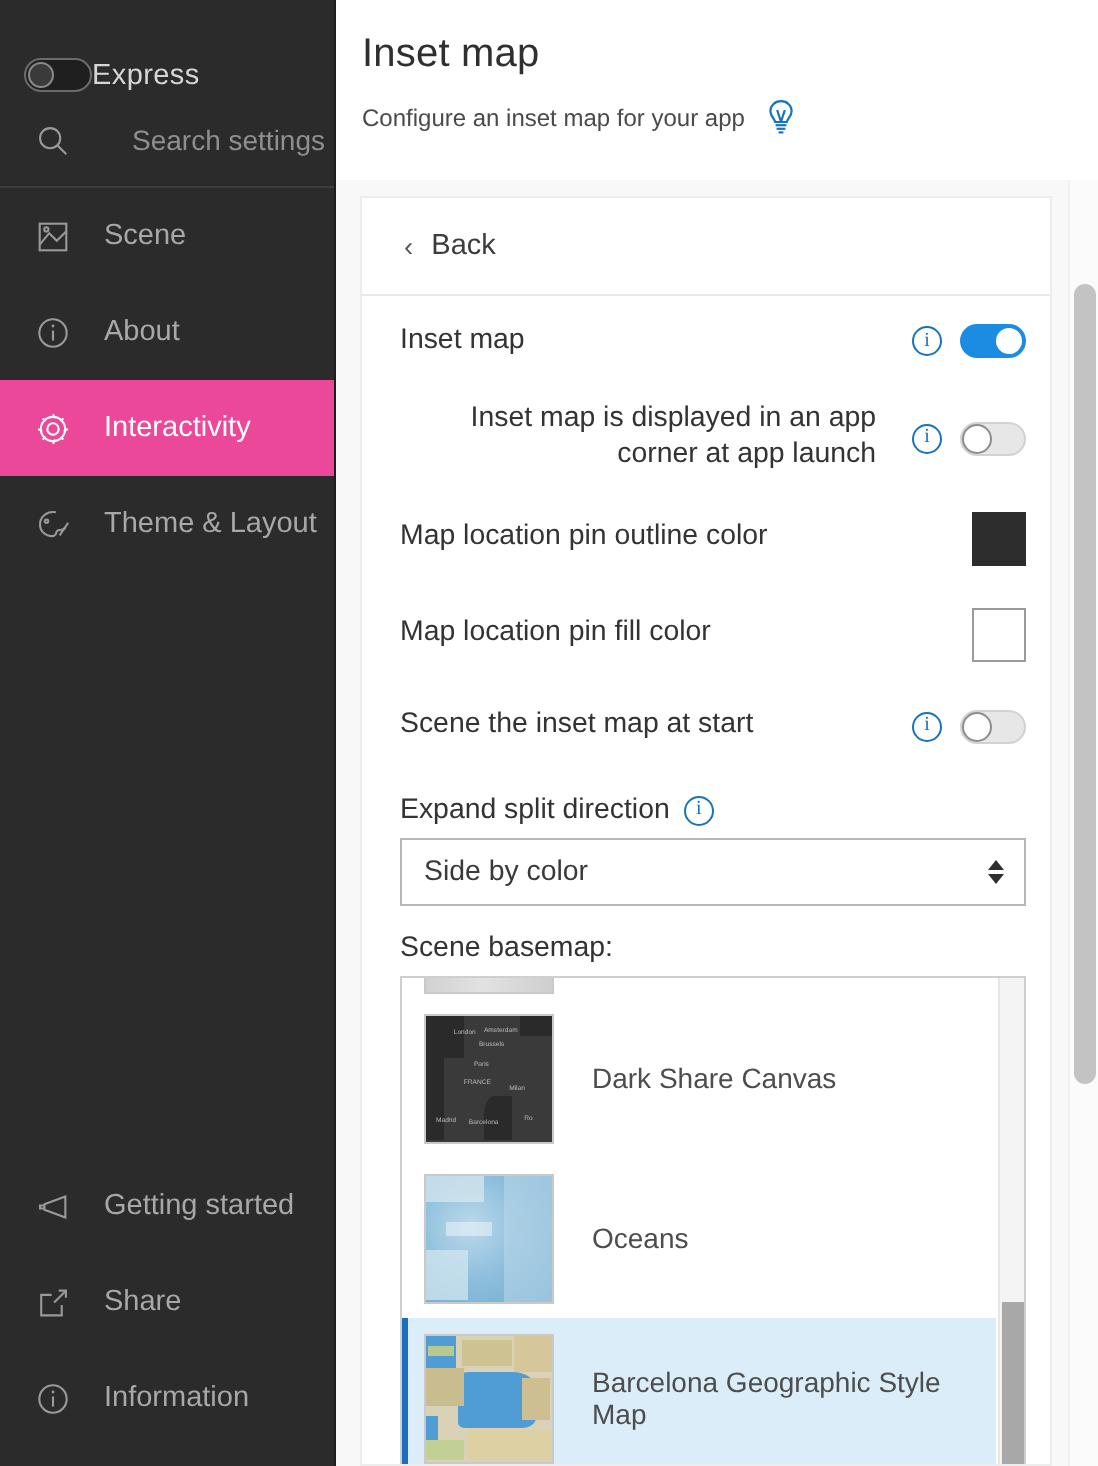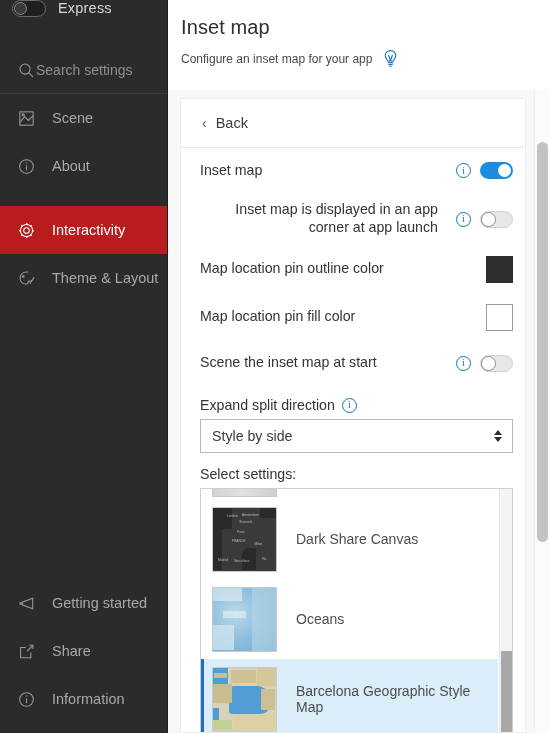--- a/index.html
+++ b/index.html
@@ -25,23 +25,22 @@
     color: #b3b3b3;
     display: flex;
     flex-direction: column;
     flex: 0 0 168px;
     border-right: 1px solid #1d1d1d;
     position: relative;
   }
   .express-row {
     height: 47px;
     display: flex;
-    align-items: flex-start;
+    align-items: flex-end;
     padding-left: 12px;
-    gap: 12px;
     border-bottom: 1px solid #3a3a3a00;
   }
   .mini-toggle {
     width: 34px; height: 17px;
     border-radius: 9px;
     background: #1f1f1f;
     border: 1px solid #6b6b6b;
     position: relative;
     flex: 0 0 auto;
   }
@@ -57,44 +56,43 @@
     font-size: 14.5px;
     color: #d6d6d6;
     letter-spacing: .2px;
   }
 
   .search-row {
     height: 47px;
     display: flex;
     align-items: center;
     padding-left: 17px;
-    gap: 0;
+    gap: 30px;
     border-bottom: 1px solid #3d3d3d;
   }
   .search-row .lbl { font-size: 14px; color: #8f8f8f; }
 
   .nav {
     display: flex;
     flex-direction: column;
   }
   .nav-item {
     height: 48px;
     display: flex;
     align-items: center;
     padding-left: 17px;
     gap: 16px;
     font-size: 14px;
     color: #a8a8a8;
     position: relative;
   }
   .nav-item .lbl { font-size: 14.5px; }
   .nav-item.active {
-    background: #b91c1c;
+    background: #ec4899;
     color: #ffffff;
-    margin-top: 16px;
   }
   .nav-item.active .lbl { color: #ffffff; }
   .nav-item.active .ico svg { stroke: #ffffff; }
 
   .ico { width: 19px; height: 19px; display:inline-flex; align-items:center; justify-content:center; flex:0 0 19px;}
   .ico svg { width: 19px; height: 19px; stroke: #9a9a9a; fill: none; stroke-width: 1.1; }
 
   .spacer { flex: 1 1 auto; }
 
   .bottom-nav { padding-bottom: 10px; }
@@ -511,28 +509,28 @@
                 </span>
             </div>
           </div>
 
           <div class="field-label-row">
             <span>Expand split direction</span>
             <span class="info-i">i</span>
           </div>
 
           <div class="select-box">
-            <span class="val">Style by side</span>
+            <span class="val">Side by color</span>
             <span class="updown">
                 <i class="up"></i>
                 <i class="dn"></i>
               </span>
           </div>
 
-          <div class="basemap-label">Select settings:</div>
+          <div class="basemap-label">Scene basemap:</div>
 
           <div class="basemap-list">
             <div class="bm-scroll">
 
               <div class="bm-partial-top">
                 <div class="strip"></div>
               </div>
 
               <div class="bm-item">
                 <div class="bm-thumb">

